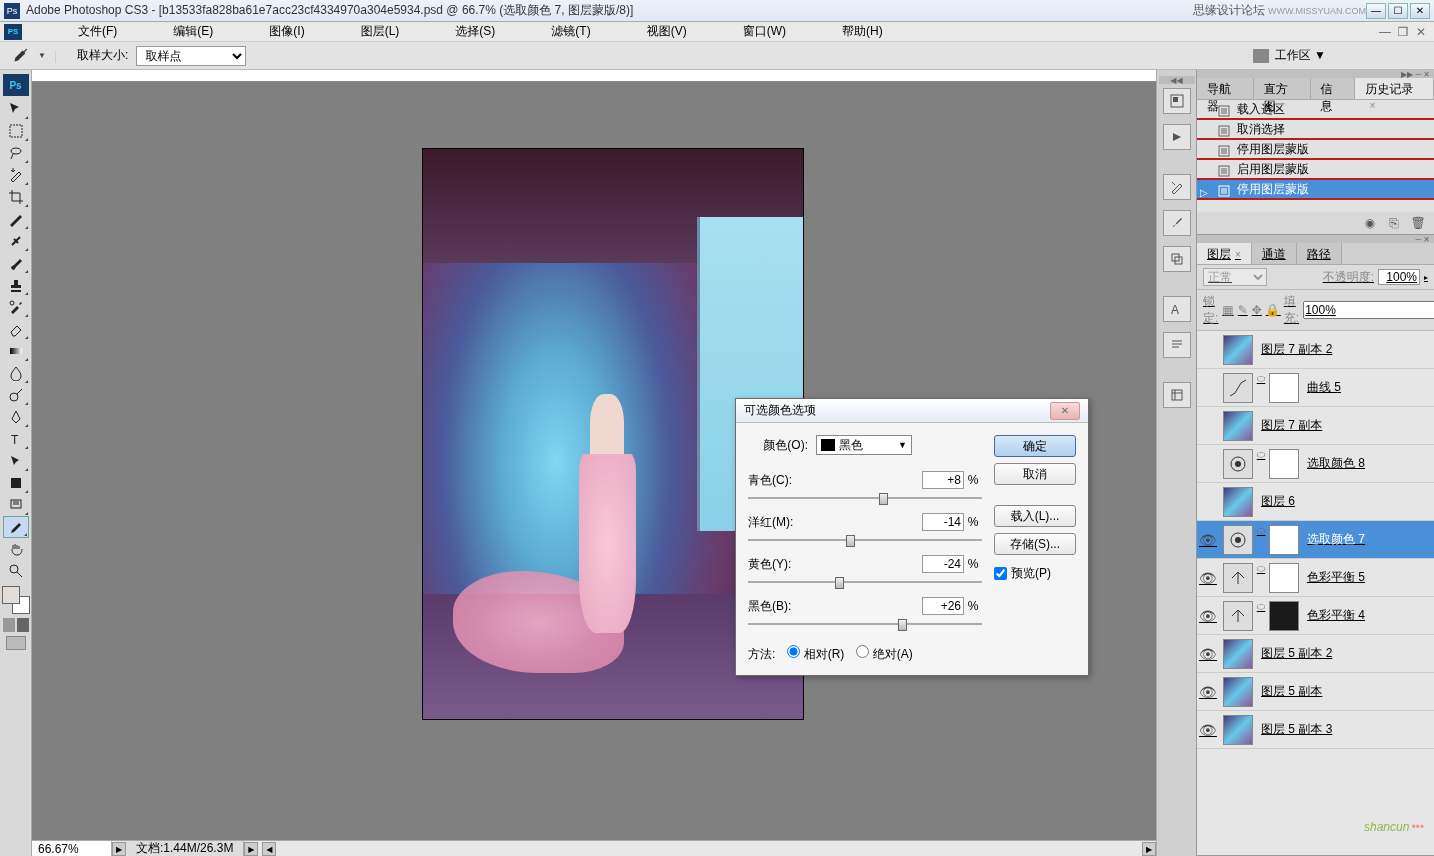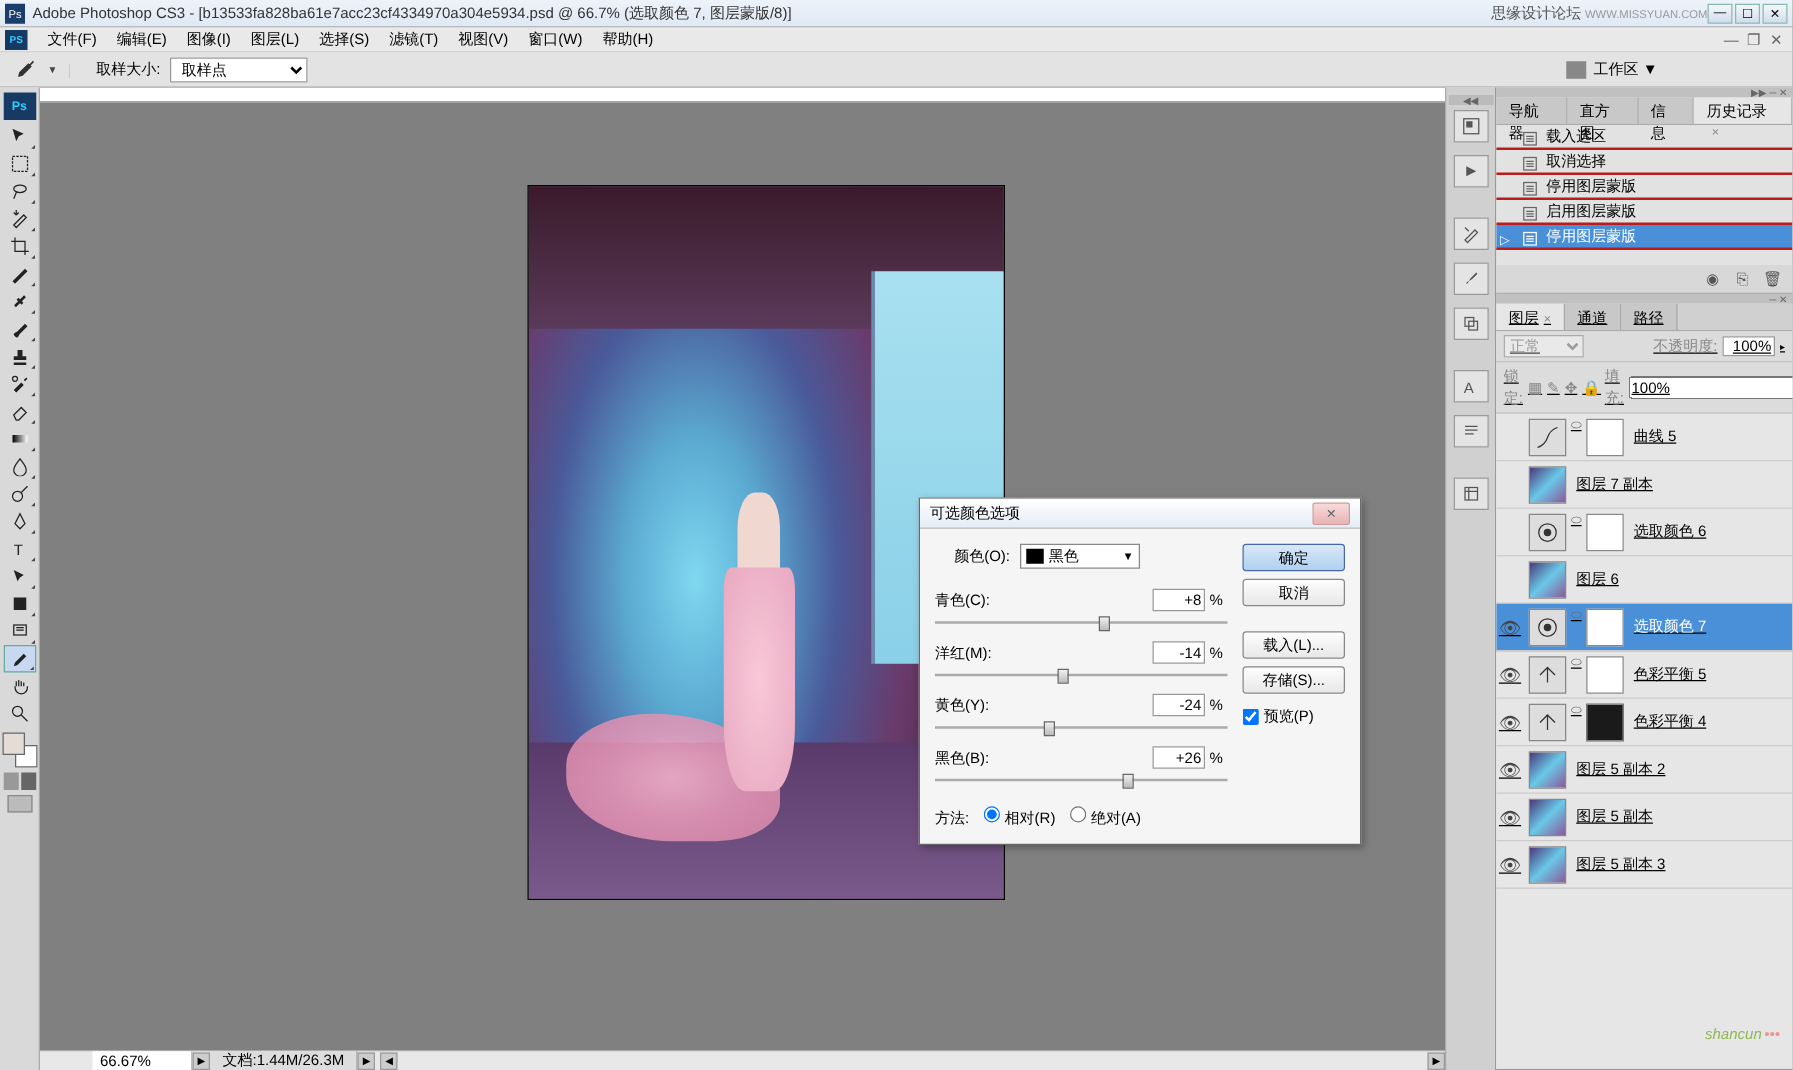--- a/index.html
+++ b/index.html
@@ -9,21 +9,21 @@
 .titlebar { height:22px; background:linear-gradient(#eef3fa,#dfe8f5); display:flex; align-items:center; padding:0 4px; border-bottom:1px solid #aaa; }
 .titlebar .ps-icon { width:16px; height:16px; background:#1a3d6b; font-size:9px; color:#fff; display:flex; align-items:center; justify-content:center; margin-right:6px; }
 .titlebar .title-text { flex:1; color:#333; }
 .titlebar .forum { color:#555; font-size:11px; }
 .titlebar .wincontrols { display:flex; gap:2px; }
 .titlebar .wincontrols span { width:20px; height:16px; display:flex; align-items:center; justify-content:center; background:linear-gradient(#f5f8fc,#d0dcee); border:1px solid #8ba; font-size:10px; cursor:pointer; }
 
 
 .menubar { height:20px; background:#e9e9e9; display:flex; align-items:center; padding:0 4px; border-bottom:1px solid #ccc; }
 .menubar .app-icon { width:18px; height:16px; background:#163a63; color:#3cf; font-size:8px; display:flex; align-items:center; justify-content:center; margin-right:8px; font-weight:bold; }
-.menubar .menu-item { padding:16px 8px; cursor:pointer; }
+.menubar .menu-item { padding:16px 8px; cursor:pointer;margin-left:40px; }
 .menubar .doc-controls { margin-left:auto; display:flex; }
 .menubar .doc-controls span { width:18px; text-align:center; cursor:pointer; color:#666; }
 
 
 .optionsbar { height:28px; background:#e3e3e3; display:flex; align-items:center; padding:0 8px; border-bottom:1px solid #bbb; gap:8px; }
 .optionsbar .eyedrop-ico { width:22px; height:22px; }
 .optionsbar .drop { font-size:8px; color:#444; }
 .optionsbar .sample-label { margin-left:12px; }
 .optionsbar select { width:110px; height:20px; background:#fff; border:1px solid #999; padding:0 4px; }
 .optionsbar .workspace { margin-left:auto; margin-right:100px; display:flex; align-items:center; gap:6px; }
@@ -53,21 +53,21 @@
 .doc-image { position:absolute; left:390px; top:78px; width:382px; height:572px; background:linear-gradient(135deg,#5a2a4a 0%,#3a4a8a 25%,#6ac8e8 50%,#4a3a7a 70%,#8a5a9a 100%); border:1px solid #000; overflow:hidden; }
 .doc-image .interior { position:absolute; inset:0; }
 .doc-image .wall { position:absolute; inset:0; background:radial-gradient(ellipse 60% 80% at 35% 55%,#7fd8f0 0%,#5aa8d0 25%,#4a5a9a 50%,#6a3a6a 75%,#4a2a4a 100%); }
 .doc-image .ceiling { position:absolute; top:0; left:0; right:0; height:20%; background:linear-gradient(#3a1a2a,#5a3a5a); }
 .doc-image .window { position:absolute; right:0; top:12%; width:28%; height:55%; background:linear-gradient(#a8e0f0,#8ad0e8); border-left:3px solid #6a8aaa; }
 .doc-image .floor { position:absolute; bottom:0; left:0; right:0; height:22%; background:linear-gradient(#5a3a6a,#7a5a8a); }
 .doc-image .figure { position:absolute; left:41%; top:43%; width:15%; height:42%; }
 .doc-image .figure .body { position:absolute; top:0; left:20%; width:60%; height:30%; background:#f0d8d0; border-radius:40% 40% 0 0; }
 .doc-image .figure .dress { position:absolute; top:25%; left:0; right:0; bottom:0; background:radial-gradient(#f8c8d8,#e8a8c0); border-radius:10% 10% 30% 30%; }
 .doc-image .fabric { position:absolute; bottom:8%; left:8%; width:45%; height:18%; background:radial-gradient(#f8b8d0,#e898b8,#d888a8); border-radius:40% 60% 30% 50%; opacity:0.85; }
-.canvas-area .scrollbar-h { position:absolute; bottom:0; left:0; right:0; height:16px; background:#e8e8e8; border-top:1px solid #aaa; display:flex; align-items:center;padding-left:42px; }
+.canvas-area .scrollbar-h { position:absolute; bottom:0; left:0; right:0; height:16px; background:#e8e8e8; border-top:1px solid #aaa; display:flex; align-items:flex-end; }
 .canvas-area .zoom-display { width:80px; padding:0 6px; background:#fff; border-right:1px solid #aaa; height:100%; display:flex; align-items:center; }
 .canvas-area .docinfo { padding:0 10px; height:100%; display:flex; align-items:center; background:#ddd; border-right:1px solid #aaa; }
 .canvas-area .scroll-arrow { width:14px; height:14px; background:#ccc; border:1px solid #999; font-size:8px; display:flex; align-items:center; justify-content:center; cursor:pointer; }
 
 
 .dialog { position:absolute; left:735px; top:398px; width:354px; background:#f5f5f5; border:1px solid #6a6a6a; box-shadow:2px 2px 6px rgba(0,0,0,0.3); }
 .dialog .dlg-title { height:24px; background:linear-gradient(#fff,#e4ecf6); display:flex; align-items:center; padding:0 8px; border-bottom:1px solid #bbb; }
 .dialog .dlg-title span:first-child { flex:1; }
 .dialog .dlg-close { width:30px; height:18px; background:linear-gradient(#f8dada,#e8b4b4); border:1px solid #c99; border-radius:2px; display:flex; align-items:center; justify-content:center; cursor:pointer; font-size:10px; color:#666; }
 .dialog .dlg-body { padding:12px; display:flex; gap:12px; }
@@ -496,20 +496,27 @@
         <span class="lock-ico">✥</span>
         <span class="lock-ico">🔒</span>
         <span class="fill-label">填充:</span>
         <input value="100%" style="">
 
       </div>
       <div class="layers-list" id="layers-list">
           <div class="layer-row">
             <div class="vis"></div>
             <div class="thumbs">
+              <div class="thumb"></div>
+            </div>
+            <div class="lname">图层 7 副本 2</div>
+          </div>
+          <div class="layer-row">
+            <div class="vis"></div>
+            <div class="thumbs">
               <div class="thumb adj">
                 <svg width="20" height="20" viewBox="0 0 20 20">
                   <path d="M2 18Q8 16 10 10T18 2" fill="none" stroke="#333"></path>
                 </svg>
               </div>
               <span class="link">⬭</span>
               <div class="thumb mask"></div>
             </div>
             <div class="lname">曲线 5</div>
           </div>
@@ -525,21 +532,21 @@
             <div class="thumbs">
               <div class="thumb adj">
                 <svg width="20" height="20" viewBox="0 0 20 20">
                   <circle cx="10" cy="10" r="7" fill="none" stroke="#333"></circle>
                   <circle cx="10" cy="10" r="3" fill="#333"></circle>
                 </svg>
               </div>
               <span class="link">⬭</span>
               <div class="thumb mask"></div>
             </div>
-            <div class="lname">选取颜色 6</div>
+            <div class="lname">选取颜色 8</div>
           </div>
           <div class="layer-row">
             <div class="vis"></div>
             <div class="thumbs">
               <div class="thumb"></div>
             </div>
             <div class="lname">图层 6</div>
           </div>
           <div class="layer-row selected">
             <div class="vis">👁</div>

